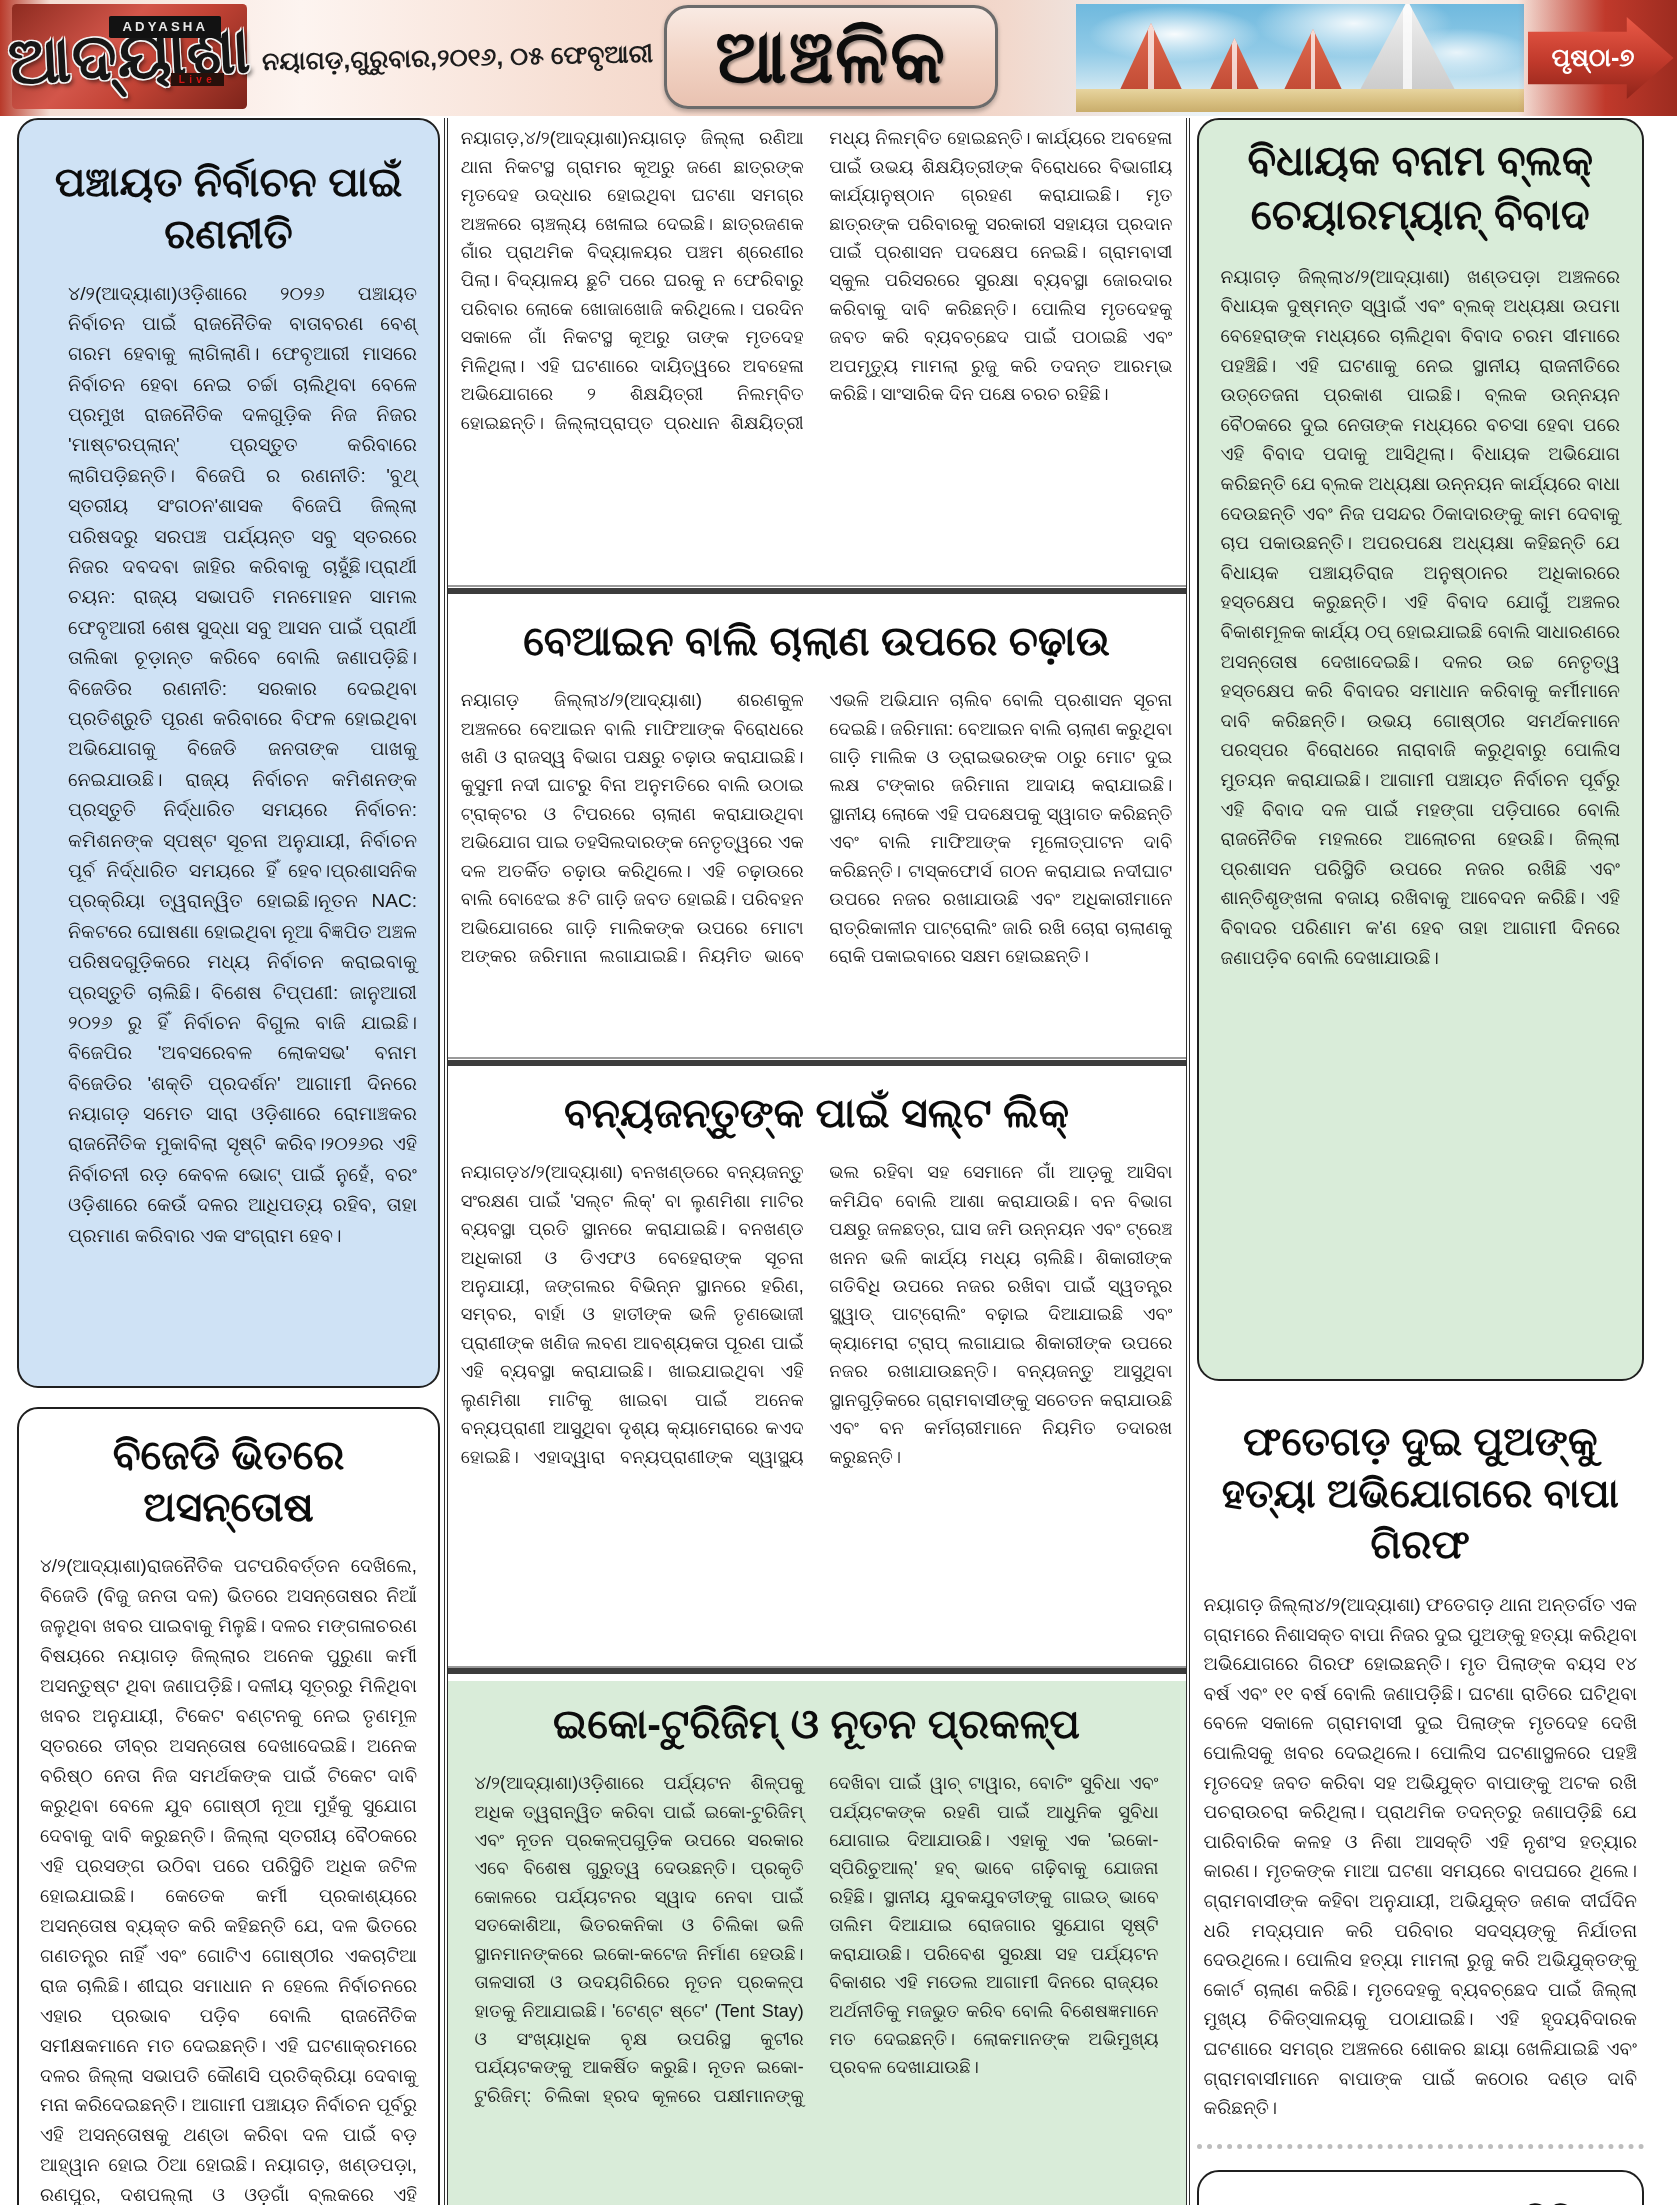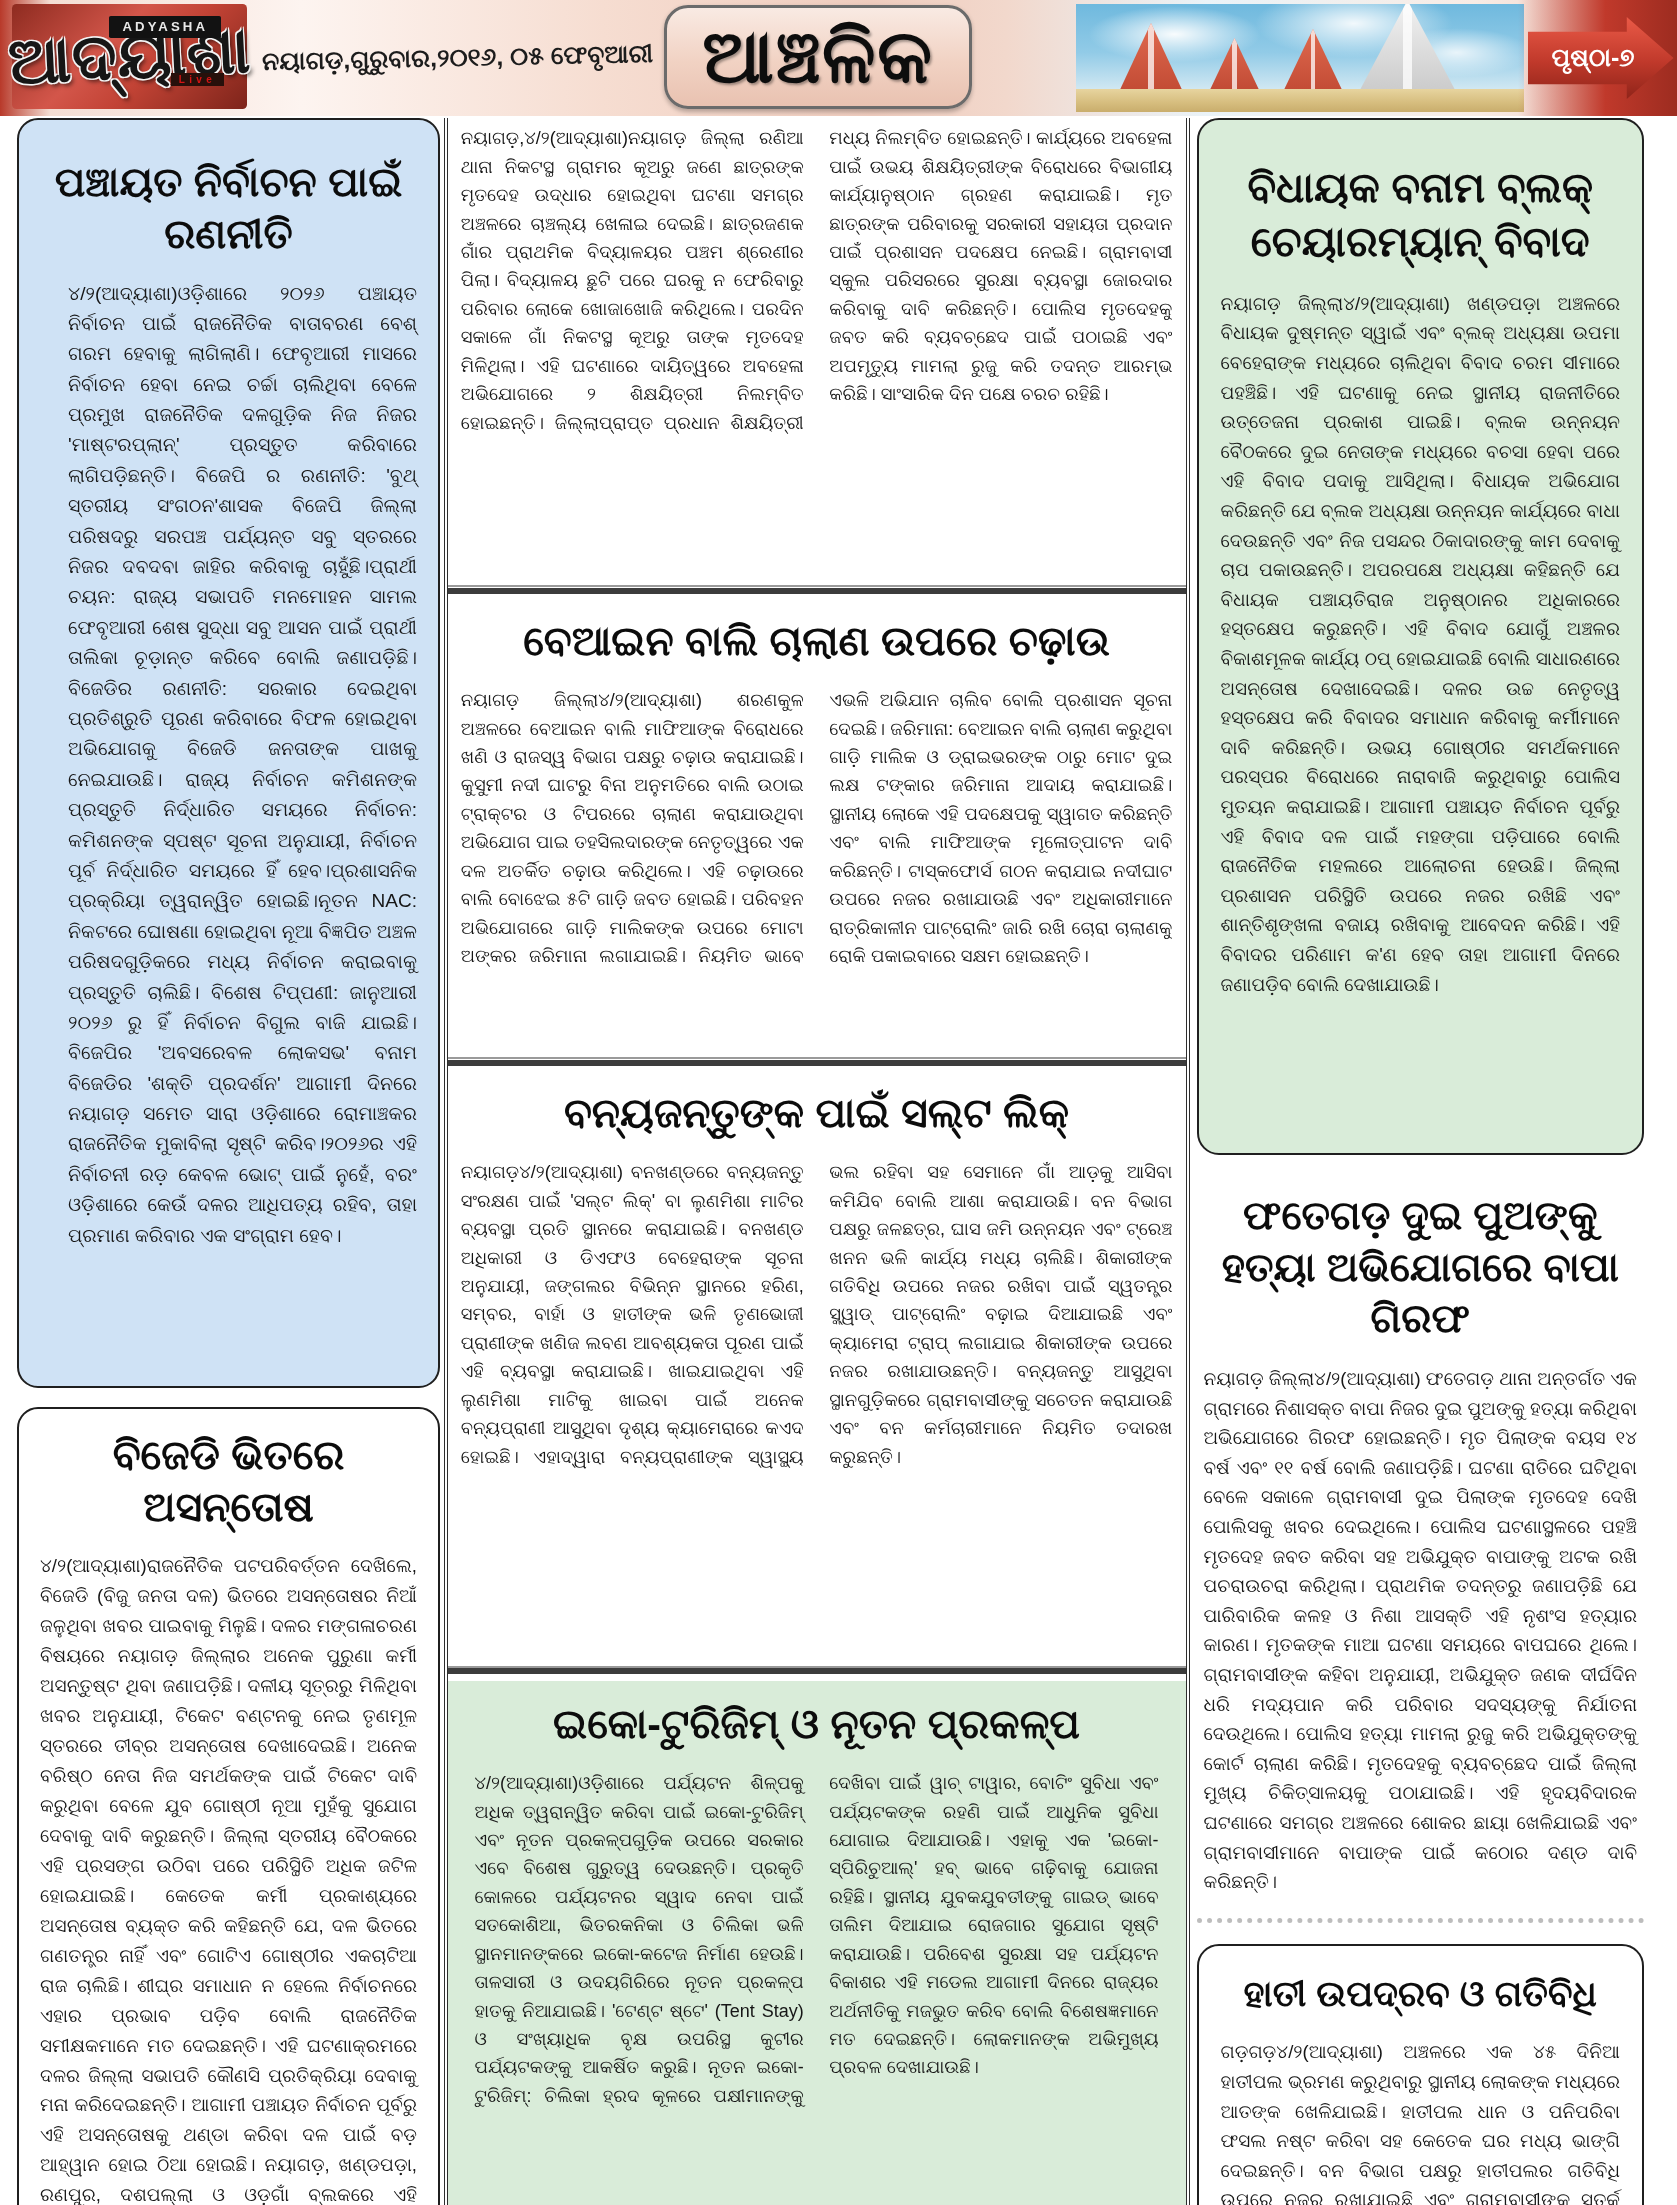--- a/index.html
+++ b/index.html
@@ -37,21 +37,21 @@
     position:absolute; right:23px; bottom:23px; background:#27100b; color:#d41414;
     font-size:10px; font-weight:bold; letter-spacing:4.4px; padding:1.3px 8px;
   }
   .dateline {
     position:absolute; left:262px; top:0; width:393px; height:116px;
     display:flex; align-items:center;
     font-size:25px; font-weight:bold; color:#1c1c1c;
     transform:rotate(-1.2deg);
   }
   .masthead-box {
-    position:absolute; left:664px; top:5.3px; width:308px; height:104px;
+    position:absolute; left:664px; top:5.3px; width:334px; height:104px;
     border:3.1px solid #6b6b6b; border-radius:24px;
     background:linear-gradient(180deg,#f9eae3 0%,#f1d2c3 55%,#e9c2b1 100%);
     display:flex; align-items:center; justify-content:center;
     box-shadow:0 2.6px 4.4px rgba(0,0,0,.25);
   }
   .masthead-title {
     font-size:74px; font-weight:900; color:#0d0d0d; letter-spacing:1.8px;
     text-shadow:1.8px 2.2px 2.6px rgba(0,0,0,.35);
   }
   .temple-photo {
@@ -119,21 +119,21 @@
   .m-art .body-text { font-size:18px; line-height:1.58; column-count:2; column-gap:25.6px; }
   .m-a1 { height:461px; }
   .m-a2 { height:451px; }
   .m-a3 { height:587px; }
   .m-a4 { height:570px; background:#d9ecd9; margin-left:-13.2px; margin-right:-13.2px; padding:8.8px 27px 13.2px; }
   .rule { height:8.8px; border-top:2.2px solid #9a9a9a; border-bottom:6.2px solid #3c3c3c; margin:6.2px -13.2px; }
 
   
   .box-green {
     border:2.6px solid #1f1f1f; border-radius:22px; background:#d9ecd9;
-    height:1037px; padding:37px 22px; overflow:hidden; margin-bottom:17px;
+    height:1263px; padding:10px 22px; overflow:hidden; margin-bottom:17px;
   }
   .box-green h2.headline { font-size:42px; margin:4.4px 8.8px 20px; }
   .box-green .body-text { font-size:18.5px; line-height:1.6; }
   .sec-plain {
     height:751px; overflow:hidden; padding:5.3px 7px 13.2px;
     border-bottom:5.3px dotted #bdbdbd; margin-bottom:21px;
   }
   .sec-plain h2.headline { font-size:40px; margin:13.2px 13.2px 20px; }
   .sec-plain .body-text { font-size:18.5px; line-height:1.6; }
   .box-round {

